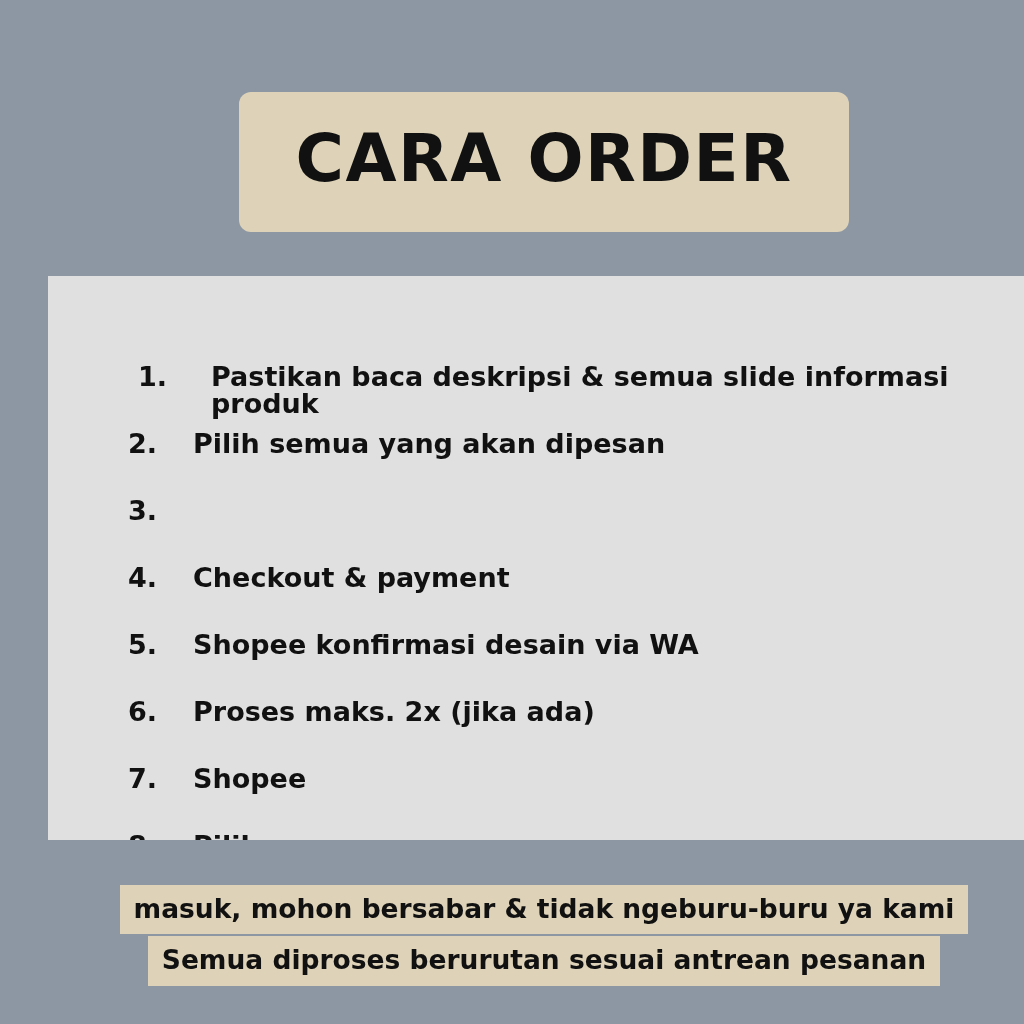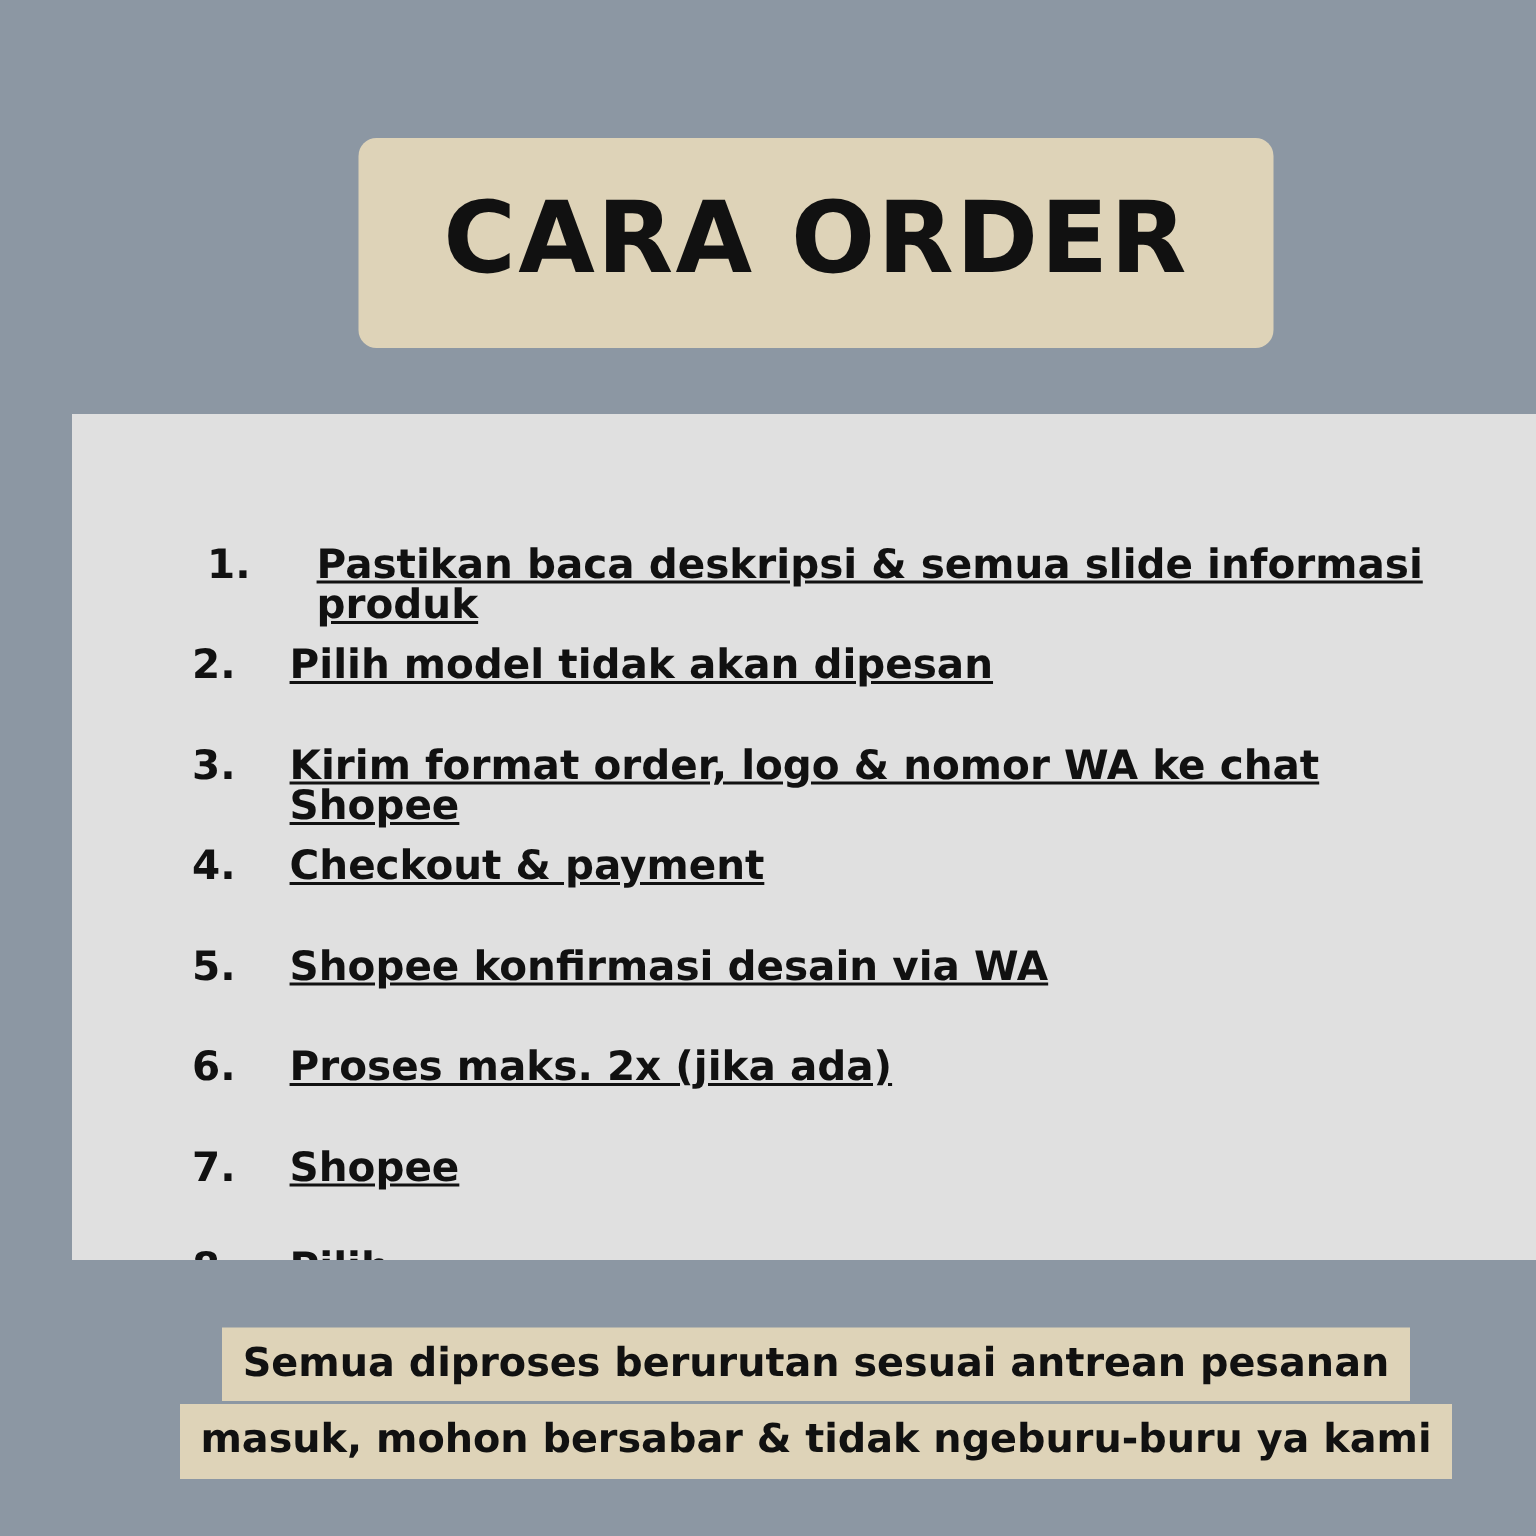--- a/index.html
+++ b/index.html
@@ -82,21 +82,20 @@
     flex: 0 0 auto;
     margin-right: 4px;
     white-space: nowrap;
   }
 
   .step.first .num { margin-left: 10px; margin-right: 12px; }
   .step.first .txt { letter-spacing: 0px; }
 
   .step .txt {
     flex: 1 1 auto;
-    text-decoration: underline;
   }
 
   
   .footer-band {
     flex: 1 1 auto;
     background: #8c97a3;
     display: flex;
     flex-direction: column;
     align-items: center;
     justify-content: center;
@@ -131,26 +130,25 @@
   <div class="steps-panel">
     <ol class="steps-list">
 
       <li class="step first">
         <span class="num">1.</span>
         <span class="txt">Pastikan baca deskripsi &amp; semua slide informasi produk</span>
       </li>
 
       <li class="step">
         <span class="num">2.</span>
-        <span class="txt">Pilih model tidak akan dipesan</span>
+        <span class="txt">Pilih semua yang akan dipesan</span>
       </li>
 
       <li class="step">
         <span class="num">3.</span>
-        <span class="txt">Kirim format order, logo &amp; nomor WA ke chat Shopee</span>
       </li>
 
       <li class="step">
         <span class="num">4.</span>
         <span class="txt">Checkout &amp; payment</span>
       </li>
 
       <li class="step">
         <span class="num">5.</span>
         <span class="txt">Shopee konfirmasi desain via WA</span>
@@ -168,17 +166,17 @@
 
       <li class="step">
         <span class="num">8.</span>
         <span class="txt">Pilih</span>
       </li>
 
     </ol>
   </div>
 
   <div class="footer-band">
+    <div class="footer-line">masuk, mohon bersabar &amp; tidak ngeburu-buru ya kami</div>
     <div class="footer-line">Semua diproses berurutan sesuai antrean pesanan</div>
-    <div class="footer-line">masuk, mohon bersabar &amp; tidak ngeburu-buru ya kami</div>
   </div>
 
 </div>
 
 </body></html>

